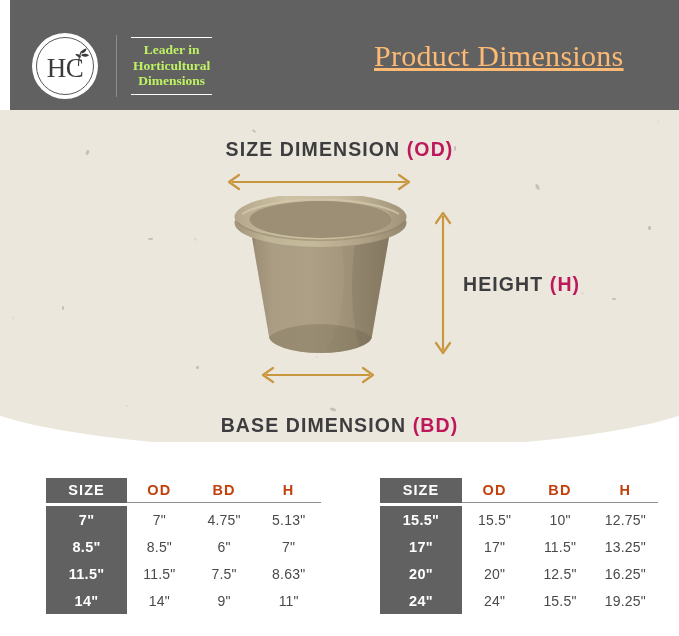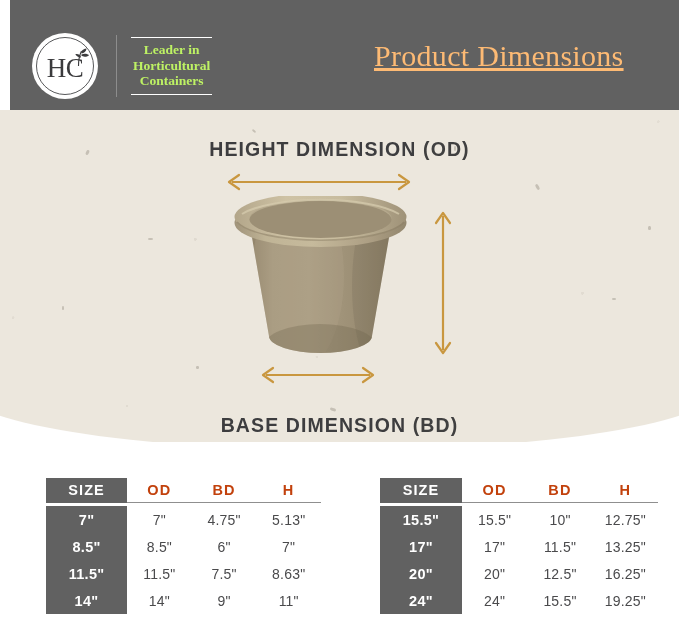--- a/index.html
+++ b/index.html
@@ -163,21 +163,21 @@
   }
   .h-label {
     position: absolute;
     left: 463px; top: 163px;
     font-size: 19.5px;
     font-weight: bold;
     letter-spacing: 1.1px;
     color: #3d3d3f;
     white-space: nowrap;
   }
-  .accent { color: #404040; }
+  .accent { color: #be185d; }
 
   .arrow-od { position: absolute; left: 224px; top: 62px; }
   .arrow-bd { position: absolute; left: 258px; top: 255px; }
   .arrow-h  { position: absolute; left: 430px; top: 98px; }
 
   
   .tables {
     position: absolute;
     left: 0; top: 442px;
     width: 679px;
@@ -247,21 +247,21 @@
         <path d="M12.1 4.4 C13.2 1.8, 15.4 0.6, 17.6 0.6 C17.2 3.4, 15.0 5.4, 12.6 5.6 Z" fill="#3b3b3d"></path>
         <path d="M11.6 9.8 C9.4 9.4, 7.3 8.0, 6.3 6.2 C8.9 5.6, 11.0 6.6, 11.9 8.4 Z" fill="#3b3b3d"></path>
       </svg>
     </div>
     <div class="brand-divider"></div>
     <div class="brand-text">
       <div class="rule"></div>
       <div class="lines">
         <div>Leader in</div>
         <div>Horticultural</div>
-        <div>Containers</div>
+        <div>Dimensions</div>
       </div>
       <div class="rule"></div>
     </div>
   </div>
   <div class="title">Product Dimensions</div>
 </div>
 
 <div class="panel">
   <div class="panel-bg"></div>
 
@@ -270,21 +270,21 @@
   <div class="speck" style="left:62px;  top:196px; width:2px; height:4px;"></div>
   <div class="speck" style="left:536px; top:74px;  width:3px; height:6px; transform:rotate(-30deg);"></div>
   <div class="speck" style="left:612px; top:188px; width:4px; height:2px;"></div>
   <div class="speck" style="left:330px; top:298px; width:6px; height:3px; transform:rotate(18deg);"></div>
   <div class="speck" style="left:196px; top:256px; width:3px; height:3px;"></div>
   <div class="speck" style="left:454px; top:36px;  width:2px; height:5px;"></div>
   <div class="speck" style="left:252px; top:20px;  width:4px; height:2px; transform:rotate(40deg);"></div>
   <div class="speck" style="left:648px; top:116px; width:3px; height:4px;"></div>
 
   <div class="od-label">
-    <span>HEIGHT DIMENSION</span>
+    <span>SIZE DIMENSION</span>
     <span class="accent">(OD)</span>
   </div>
   <svg class="arrow-od" width="190" height="20" viewBox="0 0 190 20">
     <line x1="8" y1="10" x2="182" y2="10" stroke="#c9973f" stroke-width="2.2"></line>
     <polyline points="15,3 5,10 15,17" fill="none" stroke="#c9973f" stroke-width="2.2" stroke-linecap="round" stroke-linejoin="round"></polyline>
     <polyline points="175,3 185,10 175,17" fill="none" stroke="#c9973f" stroke-width="2.2" stroke-linecap="round" stroke-linejoin="round"></polyline>
   </svg>
 
   <svg class="pot" width="185" height="170" viewBox="0 0 185 170">
     <defs>
@@ -330,20 +330,24 @@
     <path d="M14,18 A86,24 0 0 1 171,18" fill="none" stroke="#d6cbae" stroke-width="2" opacity="0.75"></path>
 
     <path d="M9,26 A86,24 0 0 0 176,26" fill="none" stroke="#7e7259" stroke-width="1.6" opacity="0.45"></path>
   </svg>
 
   <svg class="arrow-h" width="26" height="150" viewBox="0 0 26 150">
     <line x1="13" y1="8" x2="13" y2="142" stroke="#c9973f" stroke-width="2.2"></line>
     <polyline points="6,15 13,5 20,15" fill="none" stroke="#c9973f" stroke-width="2.2" stroke-linecap="round" stroke-linejoin="round"></polyline>
     <polyline points="6,135 13,145 20,135" fill="none" stroke="#c9973f" stroke-width="2.2" stroke-linecap="round" stroke-linejoin="round"></polyline>
   </svg>
+  <div class="h-label">
+    <span>HEIGHT</span>
+    <span class="accent">(H)</span>
+  </div>
 
   <svg class="arrow-bd" width="120" height="20" viewBox="0 0 120 20">
     <line x1="8" y1="10" x2="112" y2="10" stroke="#c9973f" stroke-width="2.2"></line>
     <polyline points="15,3 5,10 15,17" fill="none" stroke="#c9973f" stroke-width="2.2" stroke-linecap="round" stroke-linejoin="round"></polyline>
     <polyline points="105,3 115,10 105,17" fill="none" stroke="#c9973f" stroke-width="2.2" stroke-linecap="round" stroke-linejoin="round"></polyline>
   </svg>
   <div class="bd-label">
     <span>BASE DIMENSION</span>
     <span class="accent">(BD)</span>
   </div>

